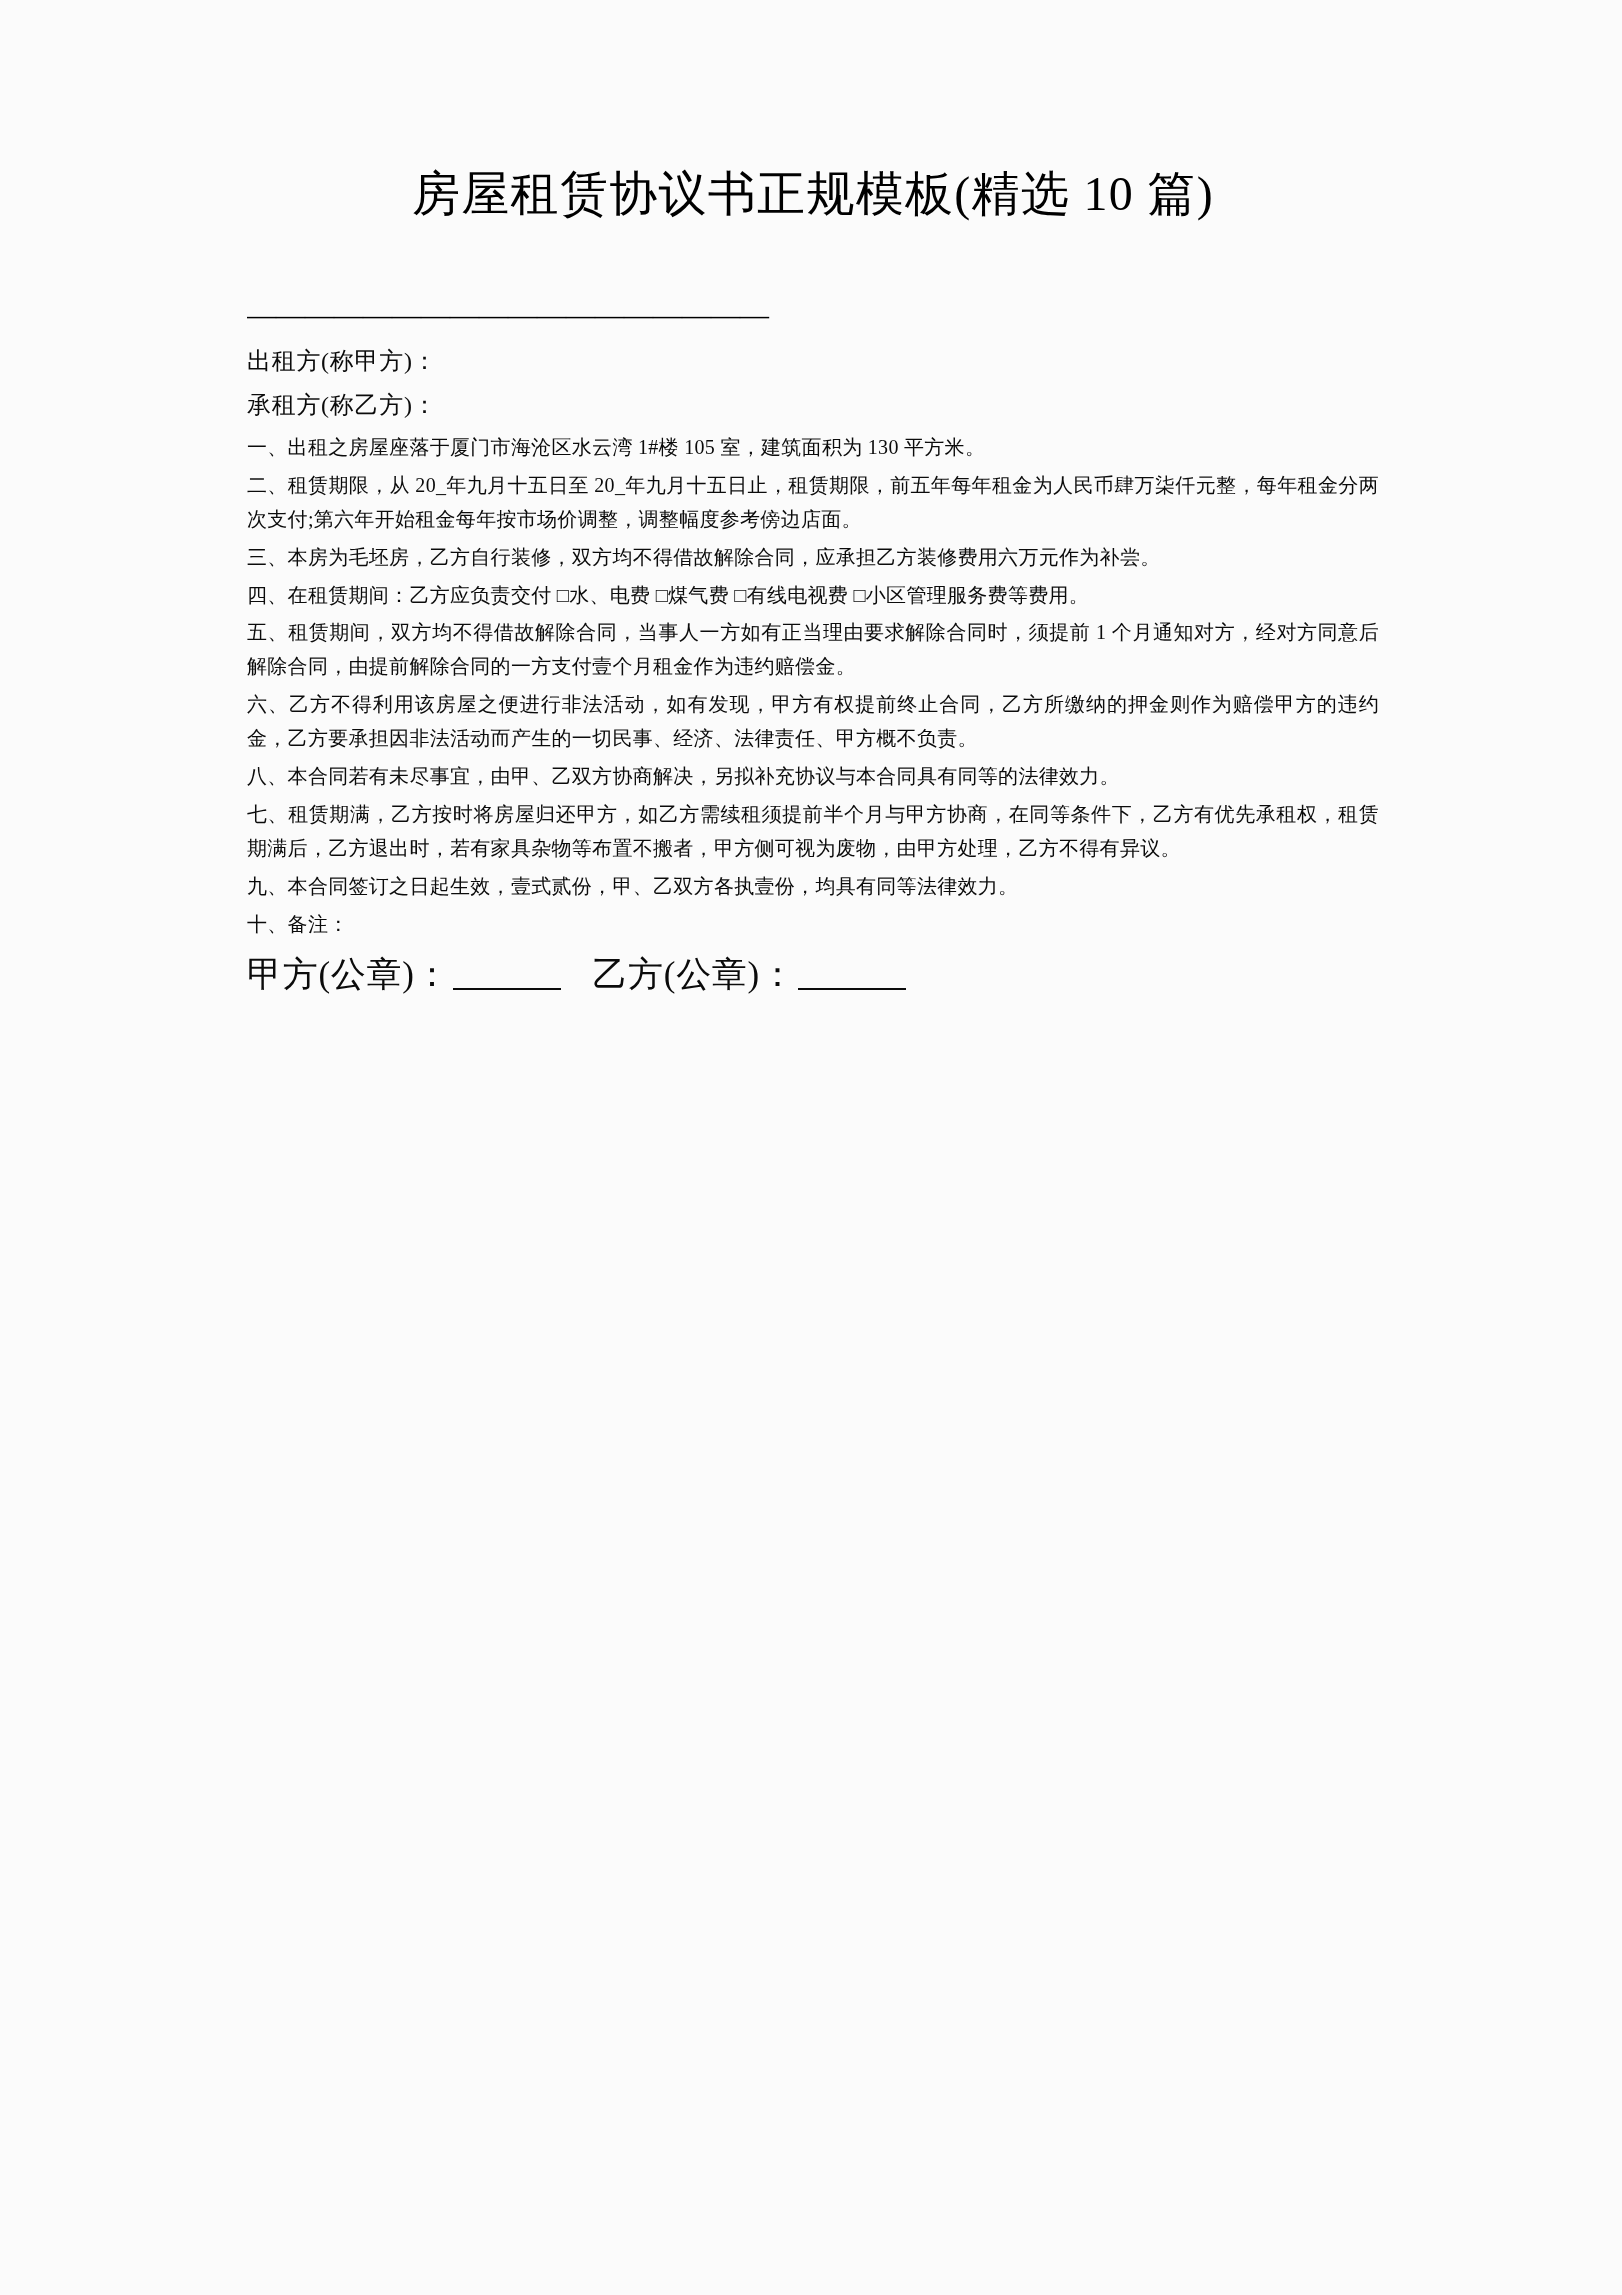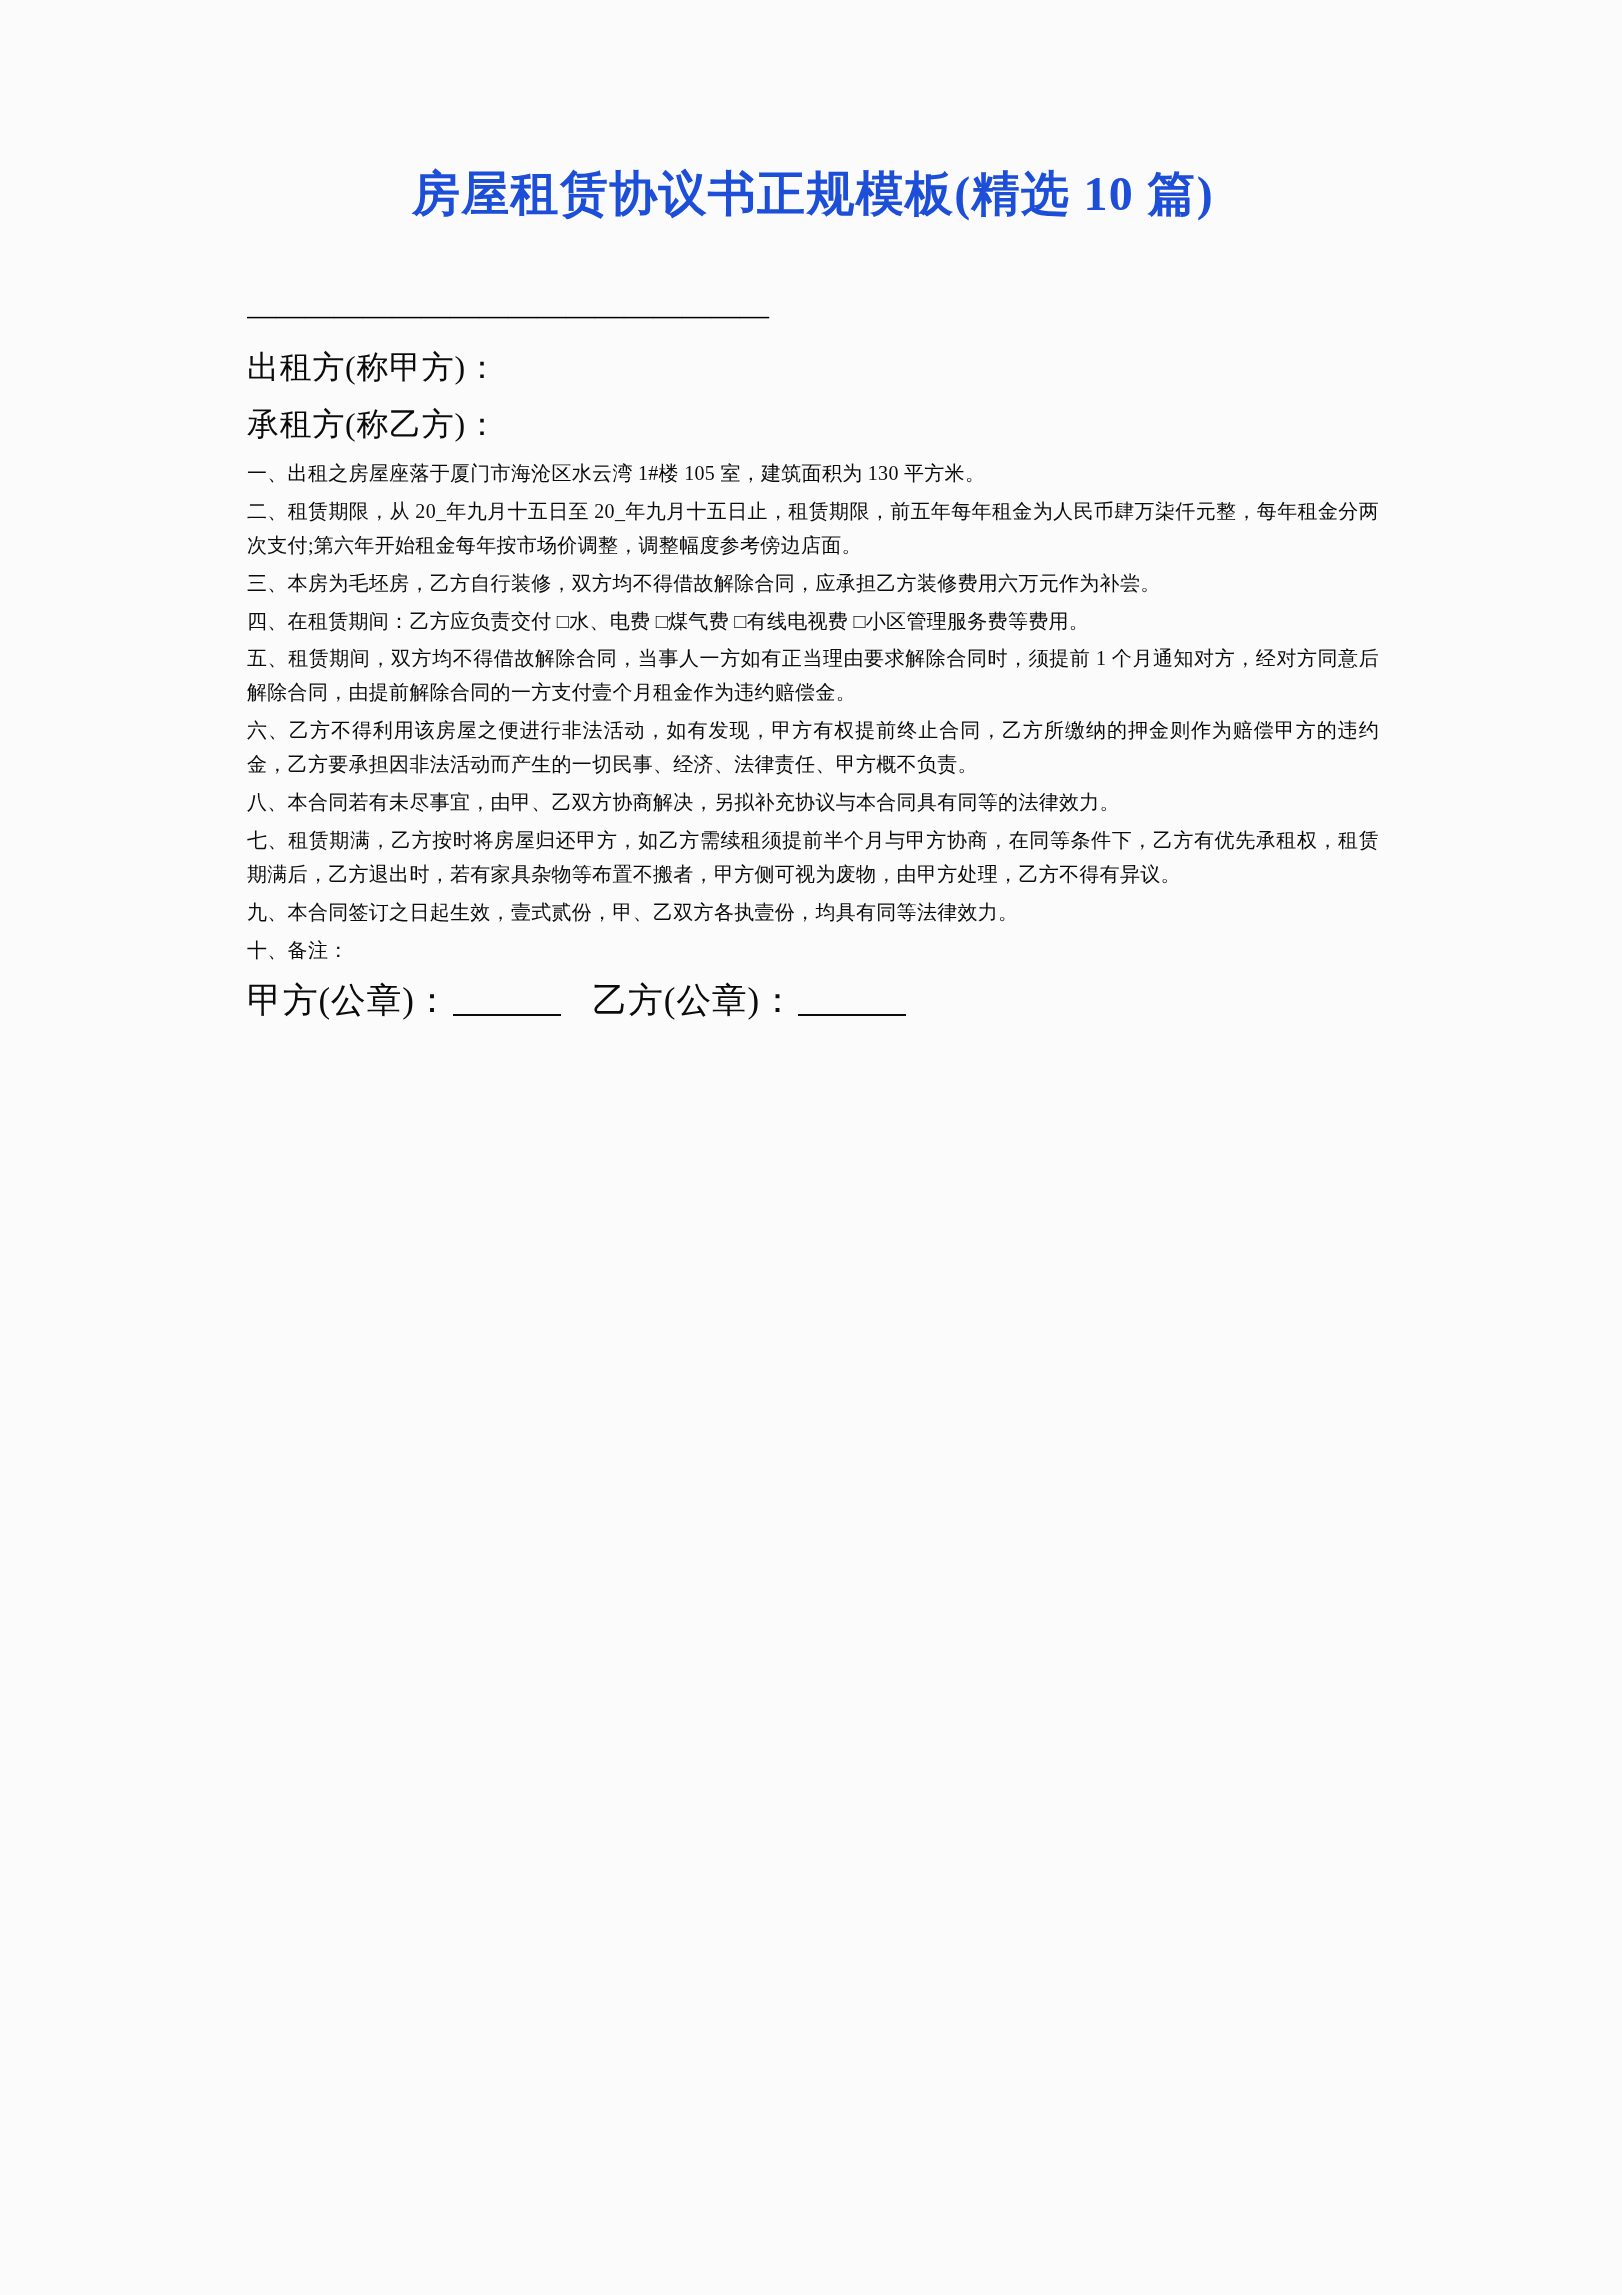--- a/index.html
+++ b/index.html
@@ -19,42 +19,42 @@
     color: #0b0b0b;
   }
   .doc-body {
     position: absolute;
     left: 247px;
     top: 0;
     width: 1132px;
   }
   .doc-title {
     font-size: 48px;
-    font-weight: 700;
+    font-weight: 400;
     line-height: 1.25;
     text-align: center;
     letter-spacing: 1.3px;
     margin: 0;
     padding-top: 164px;
     padding-bottom: 0;
-    color: #1d4ed8;
+    color: #000000;
   }
   .divider-rule {
     margin-top: 77px;
     margin-bottom: 11.8px;
     font-size: 29px;
     line-height: 1.0;
     letter-spacing: 0px;
     white-space: nowrap;
     color: #000000;
     height: 29px;
     overflow: hidden;
   }
   .party-line {
-    font-size: 32px;
+    font-size: 24px;
     line-height: 1.62;
     margin: 0 0 5.2px 0;
     letter-spacing: 0.7px;
   }
   .clause {
     font-size: 20px;
     line-height: 1.70;
     margin: 0 0 3.9px 0;
     text-align: justify;
     text-justify: inter-ideograph;

